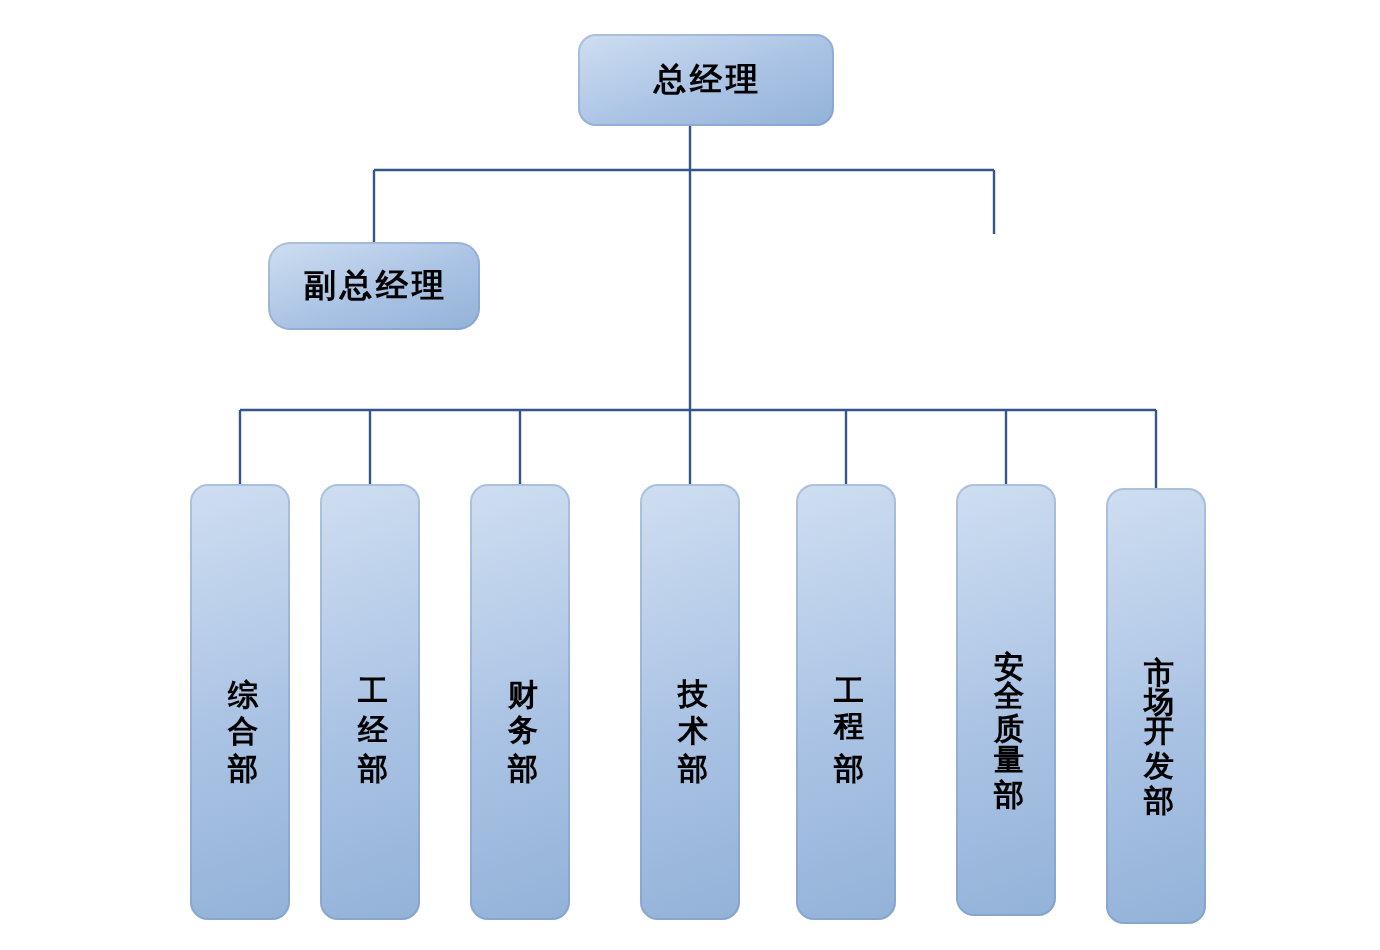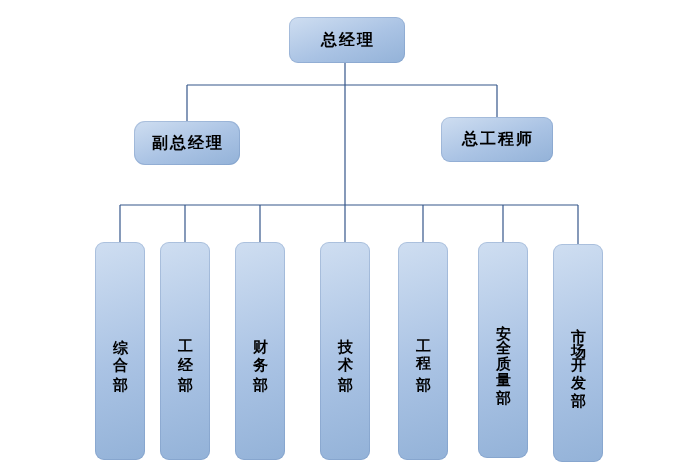--- a/index.html
+++ b/index.html
@@ -51,21 +51,21 @@
     text-orientation: upright;
     font-size: 15px;
     letter-spacing: 18px;
     padding-top: 6px;
   }
   .node-v.tall-text {
     letter-spacing: 16px;
     padding-top: 4px;
   }
   
-  .pos-root  { left: 289px; top: 17px;  width: 116px; height: 46px; font-family: Liberation Serif, serif; }
+  .pos-root  { left: 289px; top: 17px;  width: 128px; height: 46px; font-family: Liberation Serif, serif; }
   .pos-l2a   { left: 134px; top: 121px; width: 106px; height: 44px; border-radius: 11px; }
   .pos-l2b   { left: 441px; top: 117px; width: 112px; height: 45px; }
   .pos-d1 { left: 95px;  top: 242px; width: 50px; height: 212px; }
   .pos-d2 { left: 160px; top: 242px; width: 50px; height: 212px; }
   .pos-d3 { left: 235px; top: 242px; width: 50px; height: 212px; }
   .pos-d4 { left: 320px; top: 242px; width: 50px; height: 212px; }
   .pos-d5 { left: 398px; top: 242px; width: 50px; height: 212px; }
   .pos-d6 { left: 478px; top: 242px; width: 50px; height: 212px; }
   .pos-d7 { left: 553px; top: 244px; width: 50px; height: 214px; }
 </style>
@@ -89,21 +89,20 @@
     <path d="M345 205 V242"></path>
     <path d="M423 205 V242"></path>
     <path d="M503 205 V242"></path>
     <path d="M578 205 V244"></path>
   </svg>
 
   <div class="node node-h pos-root">总经理</div>
 
   <div class="node node-h pos-l2a">副总经理</div>
 
-  <div class="node node-h pos-l2b">总工程师</div>
 
   <div class="node node-v pos-d1">综合部</div>
 
   <div class="node node-v pos-d2">工经部</div>
 
   <div class="node node-v pos-d3">财务部</div>
 
   <div class="node node-v pos-d4">技术部</div>
 
   <div class="node node-v pos-d5">工程部</div>

